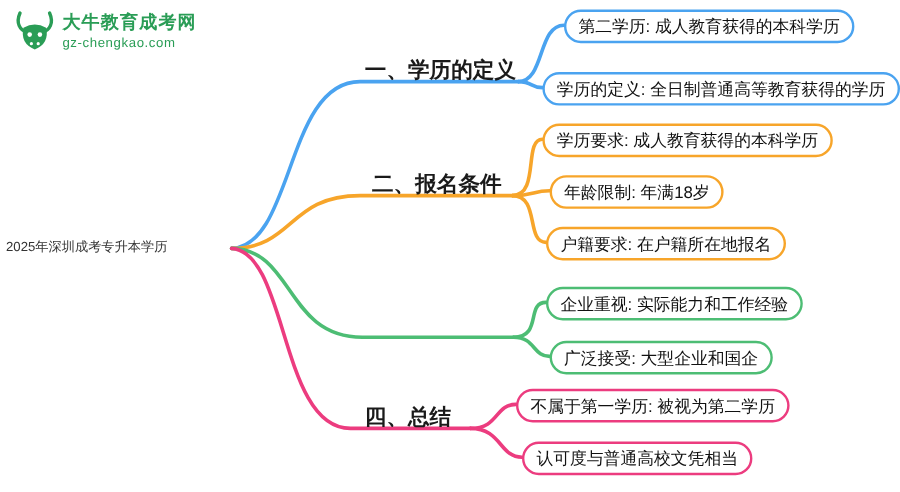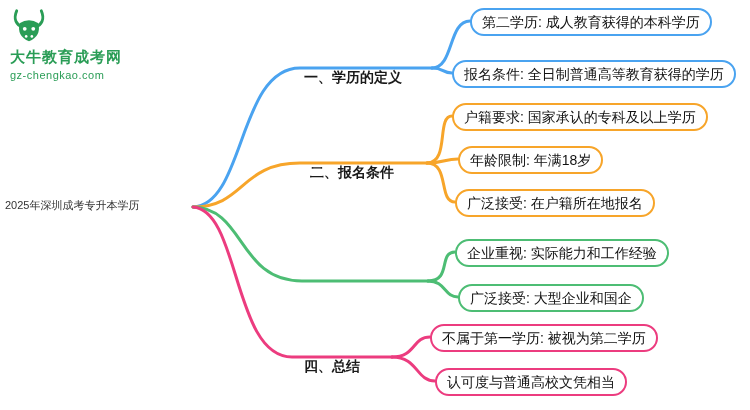--- a/index.html
+++ b/index.html
@@ -5,33 +5,33 @@
   html,body{margin:0;padding:0;}
   body{
     width:750px;height:410px;overflow:hidden;background:#ffffff;
     font-family:"Liberation Sans","DejaVu Sans",sans-serif;
     position:relative;
   }
   .canvas{position:absolute;inset:0;width:750px;height:410px;}
   svg.links{position:absolute;left:0;top:0;pointer-events:none;z-index:0;}
   svg.links path{fill:none;stroke-width:3;stroke-linecap:round;}
 
-  .logo{position:absolute;left:10px;top:8px;display:flex;align-items:flex-start;gap:4px;z-index:2;flex-direction:column;}
+  .logo{position:absolute;left:10px;top:8px;display:flex;align-items:flex-end;gap:4px;z-index:2;}
   .logo svg{display:block;}
   .logo-text{display:flex;flex-direction:column;line-height:1.25;}
   .logo-name{font-size:15px;font-weight:700;letter-spacing:1px;}
   .logo-url{font-size:11px;font-weight:400;margin-top:2px;letter-spacing:.5px;}
 
   .root{
     position:absolute;left:5px;top:198px;z-index:1;
     font-size:11px;color:#333;white-space:nowrap;
   }
   .branch{
-    position:absolute;z-index:1;font-size:14px;font-weight:600;color:#1a1a1a;
-    white-space:nowrap;padding:2px 4px;background:transparent;margin-top:23px;
+    position:absolute;z-index:1;font-size:18px;font-weight:600;color:#1a1a1a;
+    white-space:nowrap;padding:2px 4px;background:transparent;
   }
   .leaf{
     position:absolute;z-index:1;font-size:14px;color:#111;white-space:nowrap;
     background:#ffffff;border:2px solid #8b5cf6;border-radius:14px;
     padding:4px 10px;line-height:1.15;
   }
 </style>
 </head>
 <body>
 
@@ -73,25 +73,25 @@
     </div>
   </div>
 
   <div class="root">2025年深圳成考专升本学历</div>
 
   <div class="branch" style="left:300px;top:44px;">一、学历的定义</div>
   <div class="branch" style="left:306px;top:139px;">二、报名条件</div>
   <div class="branch" style="left:300px;top:333px;">四、总结</div>
 
   <div class="leaf" style="left: 470px; top: 8px; border-color: rgb(74, 163, 240);">第二学历: 成人教育获得的本科学历</div>
-  <div class="leaf" style="left: 452px; top: 60px; border-color: rgb(74, 163, 240);">报名条件: 全日制普通高等教育获得的学历</div>
+  <div class="leaf" style="left: 452px; top: 60px; border-color: rgb(74, 163, 240);">学历的定义: 全日制普通高等教育获得的学历</div>
 
-  <div class="leaf" style="left: 452px; top: 103px; border-color: rgb(247, 165, 42);">户籍要求: 国家承认的专科及以上学历</div>
+  <div class="leaf" style="left: 452px; top: 103px; border-color: rgb(247, 165, 42);">学历要求: 成人教育获得的本科学历</div>
   <div class="leaf" style="left: 458px; top: 146px; border-color: rgb(247, 165, 42);">年龄限制: 年满18岁</div>
-  <div class="leaf" style="left: 455px; top: 189px; border-color: rgb(247, 165, 42);">广泛接受: 在户籍所在地报名</div>
+  <div class="leaf" style="left: 455px; top: 189px; border-color: rgb(247, 165, 42);">户籍要求: 在户籍所在地报名</div>
 
   <div class="leaf" style="left: 455px; top: 239px; border-color: rgb(77, 189, 116);">企业重视: 实际能力和工作经验</div>
   <div class="leaf" style="left: 458px; top: 284px; border-color: rgb(77, 189, 116);">广泛接受: 大型企业和国企</div>
 
   <div class="leaf" style="left: 430px; top: 324px; border-color: rgb(236, 60, 127);">不属于第一学历: 被视为第二学历</div>
   <div class="leaf" style="left: 435px; top: 368px; border-color: rgb(236, 60, 127);">认可度与普通高校文凭相当</div>
 
 </div>
 
 </body></html>

